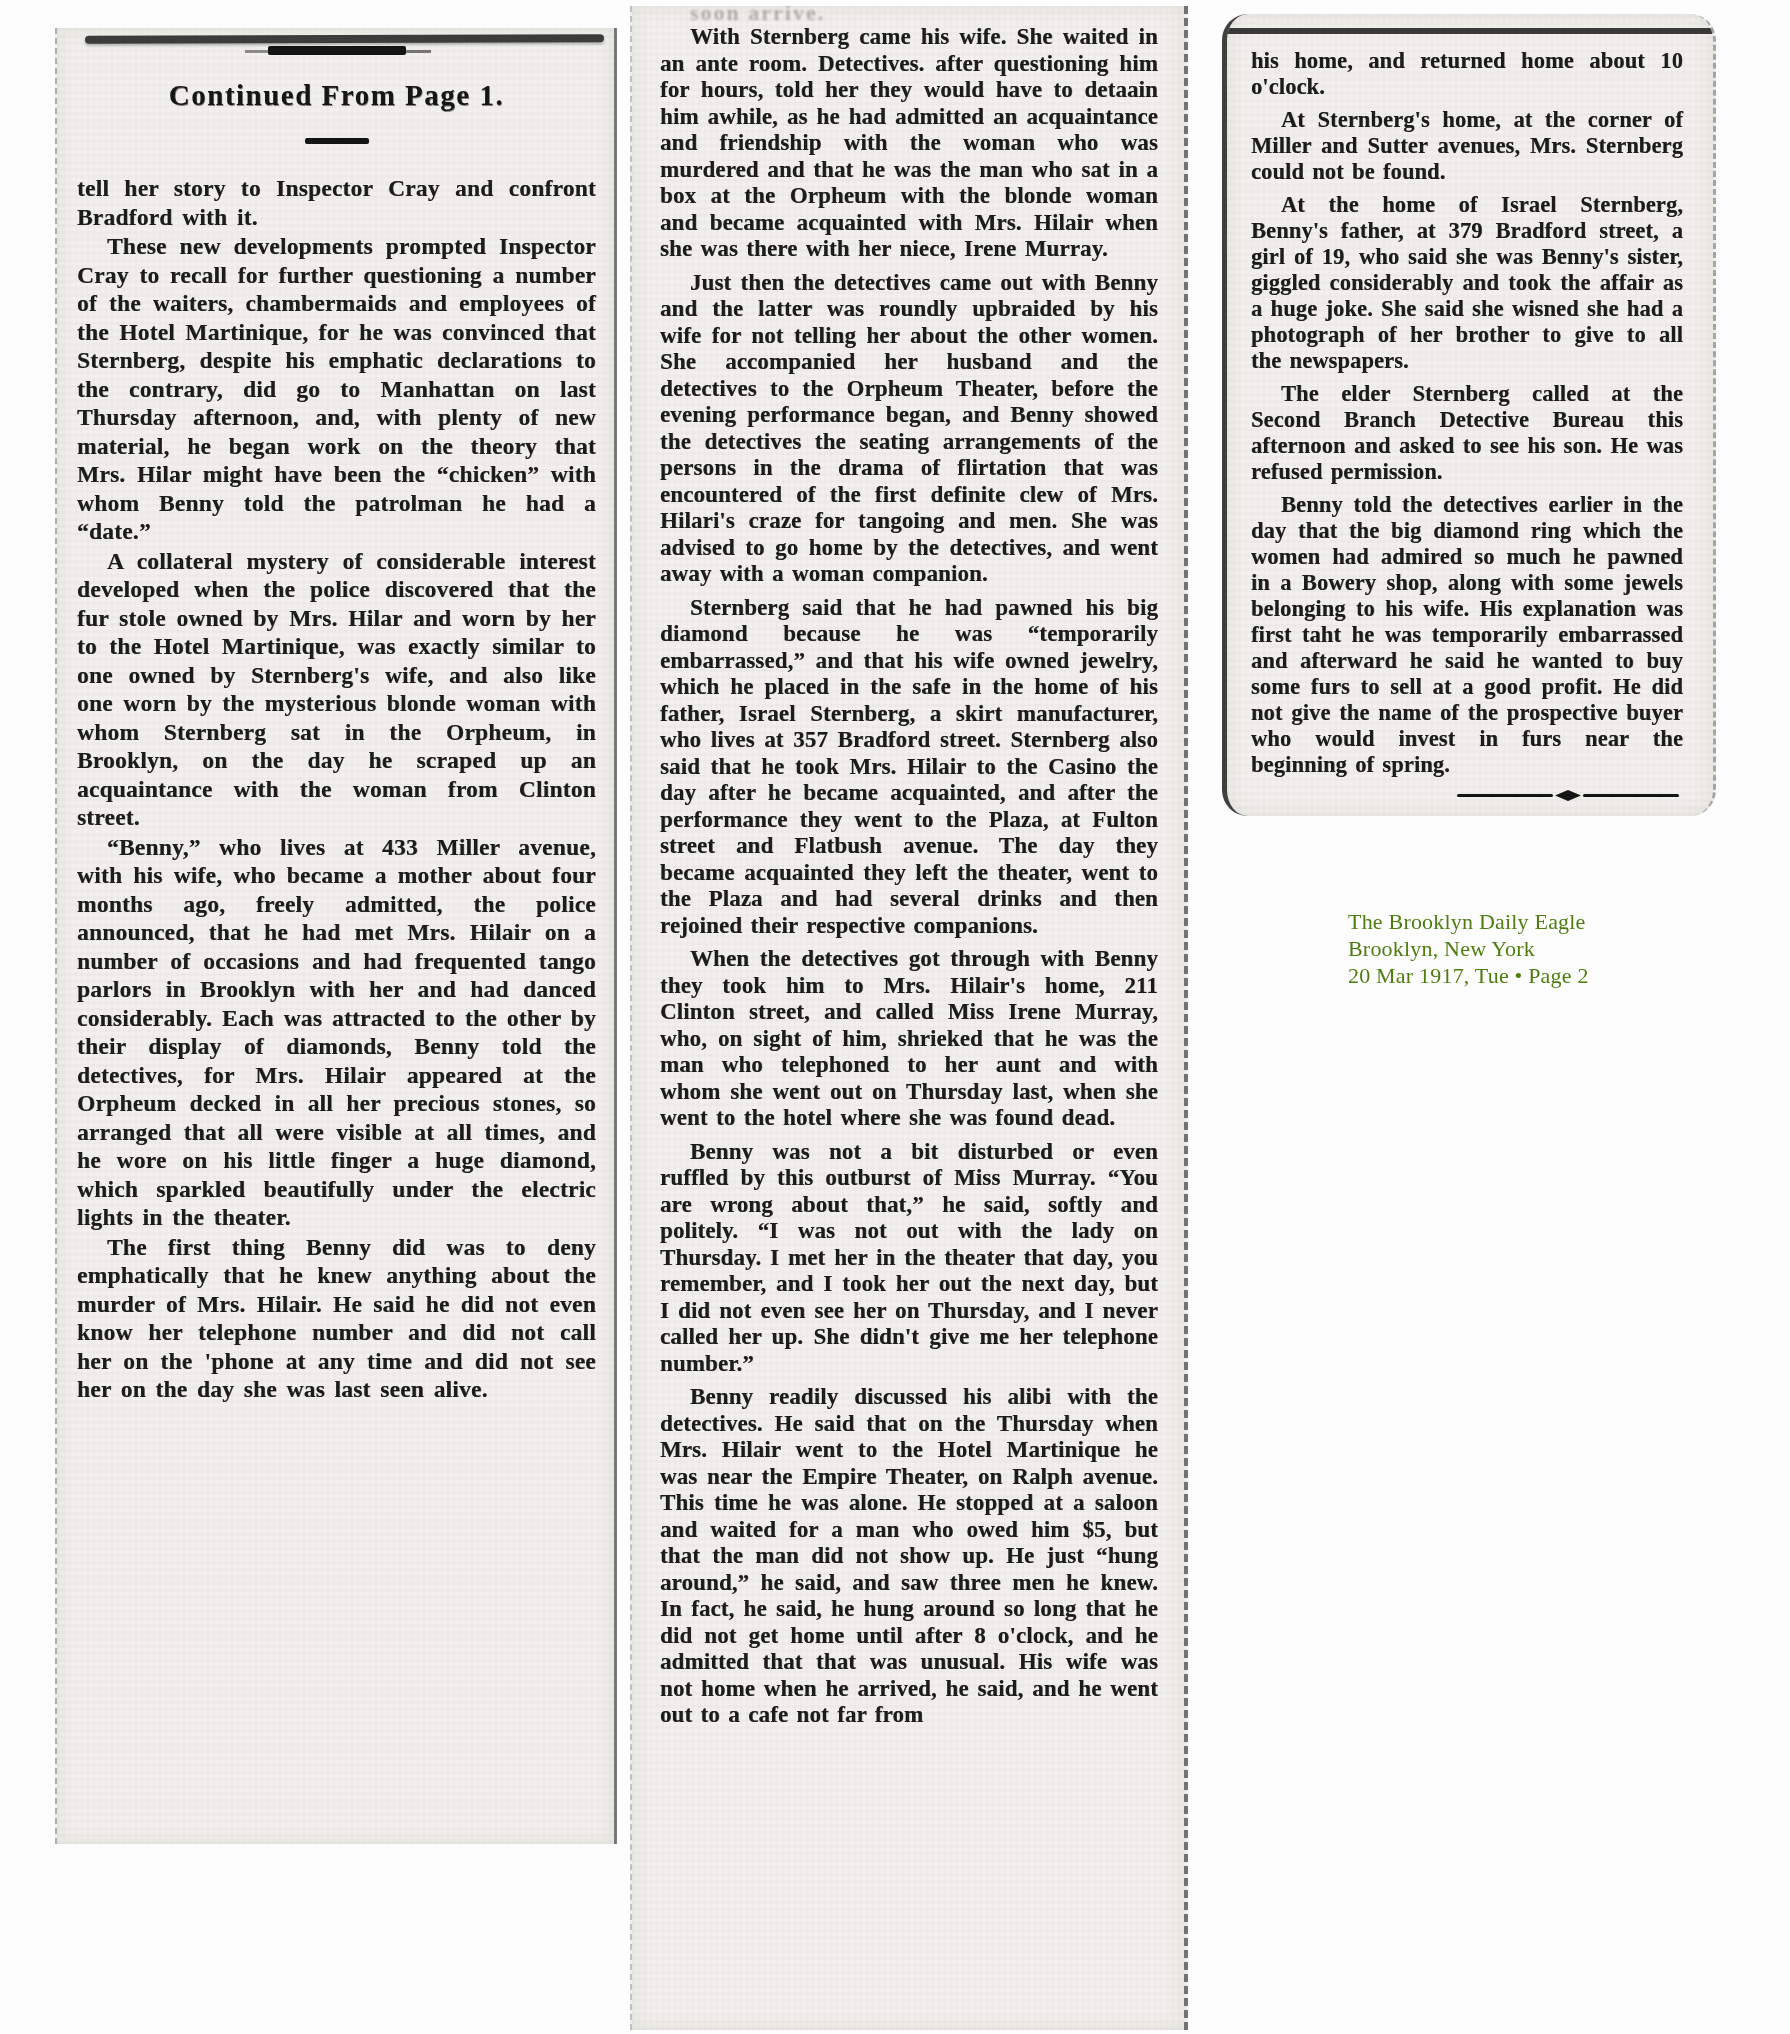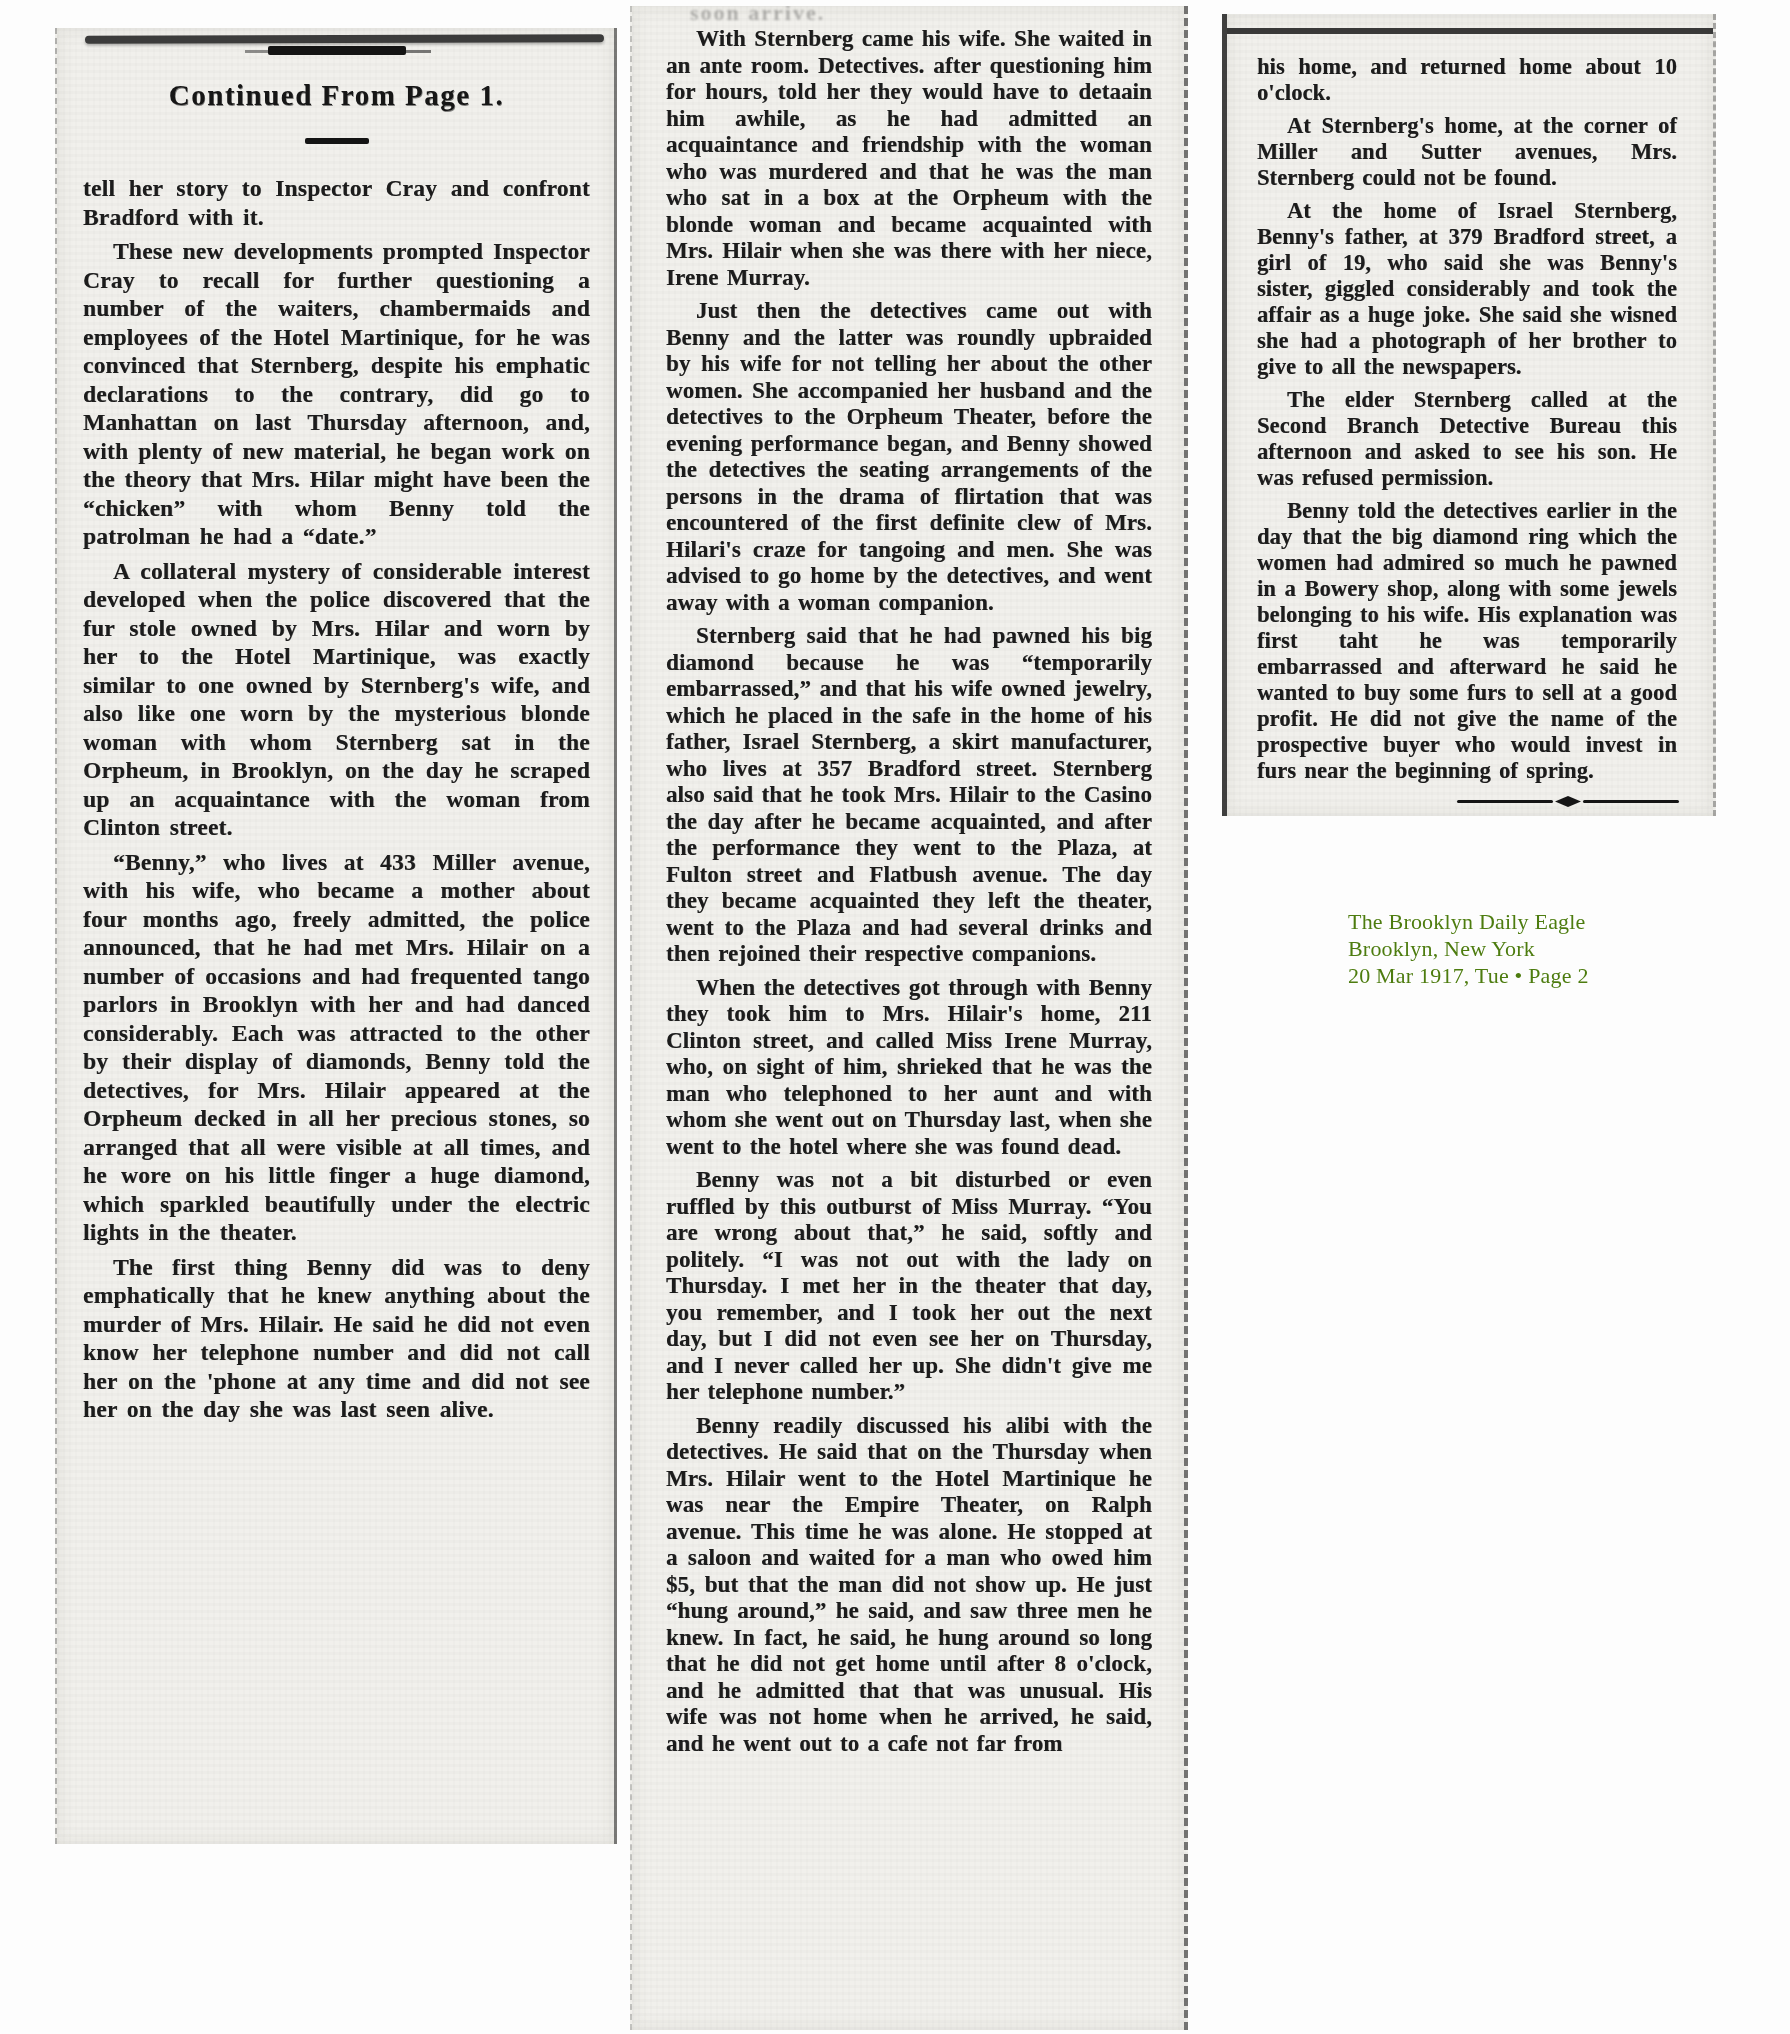--- a/index.html
+++ b/index.html
@@ -29,20 +29,21 @@
     border-left:2px dashed rgba(30,30,30,.22);
     border-right:4px dashed rgba(35,35,35,.60);
     overflow:hidden;
   }
   .clip3 {
     left:1222px; top:14px; width:494px; height:802px;
     padding:34px 30px 0 24px;
     border-left:5px solid rgba(20,20,20,.80);
     border-right:3px dashed rgba(30,30,30,.35);
     overflow:hidden;
+    border-radius:26px;
   }
   .clip3::before {
     content:""; position:absolute; top:14px; left:0; right:0; height:6px;
     background:#1a1a1a; opacity:.85;
   }
   .smudge-top {
     position:absolute; top:7px; left:28px; right:10px; height:8px;
     background:#161616; opacity:.82; border-radius:4px;
     transform:rotate(-0.15deg);
     box-shadow:0 2px 3px rgba(20,20,20,.35);
@@ -58,21 +59,21 @@
   .headline-line:nth-child(3) { margin-left:42px; }
   .divider { background:#141414; margin-left:auto; margin-right:auto; border-radius:2px; }
   .divider.thick { width:138px; height:9px; margin-top:18px; box-shadow:28px 1px 0 -3px rgba(20,20,20,.55), -26px 1px 0 -3px rgba(20,20,20,.45); }
   .divider.thin  { width:64px;  height:6px; margin-top:26px; }
   .continued {
     margin-top:24px; text-align:center;
     font-weight:700; font-size:29px; letter-spacing:1.5px; color:#161616;
     text-shadow:0.6px 0.6px 0.6px rgba(20,20,20,.5);
   }
   .body-text p {
-    margin:6px; text-align:justify;
+    margin:0; text-align:justify;
     text-shadow:0.4px 0.4px 0.6px rgba(40,40,40,.55);
   }
   .body-text p.indent { text-indent:30px; }
   .col1-body { margin-top:30px; font-weight:700; font-size:23.5px; line-height:28.5px; word-spacing:3.5px; letter-spacing:.2px; }
   .col1-body p + p { margin-top:1px; }
   .col2-body, .col3-body { font-weight:700; font-size:23px; line-height:26.5px; word-spacing:2.5px; letter-spacing:.1px; }
   .col2-body p + p, .col3-body p + p { margin-top:7px; }
   .col3-body { font-size:22.5px; line-height:26px; }
   .cut-top {
     font-weight:700; font-size:22px; line-height:22px;

